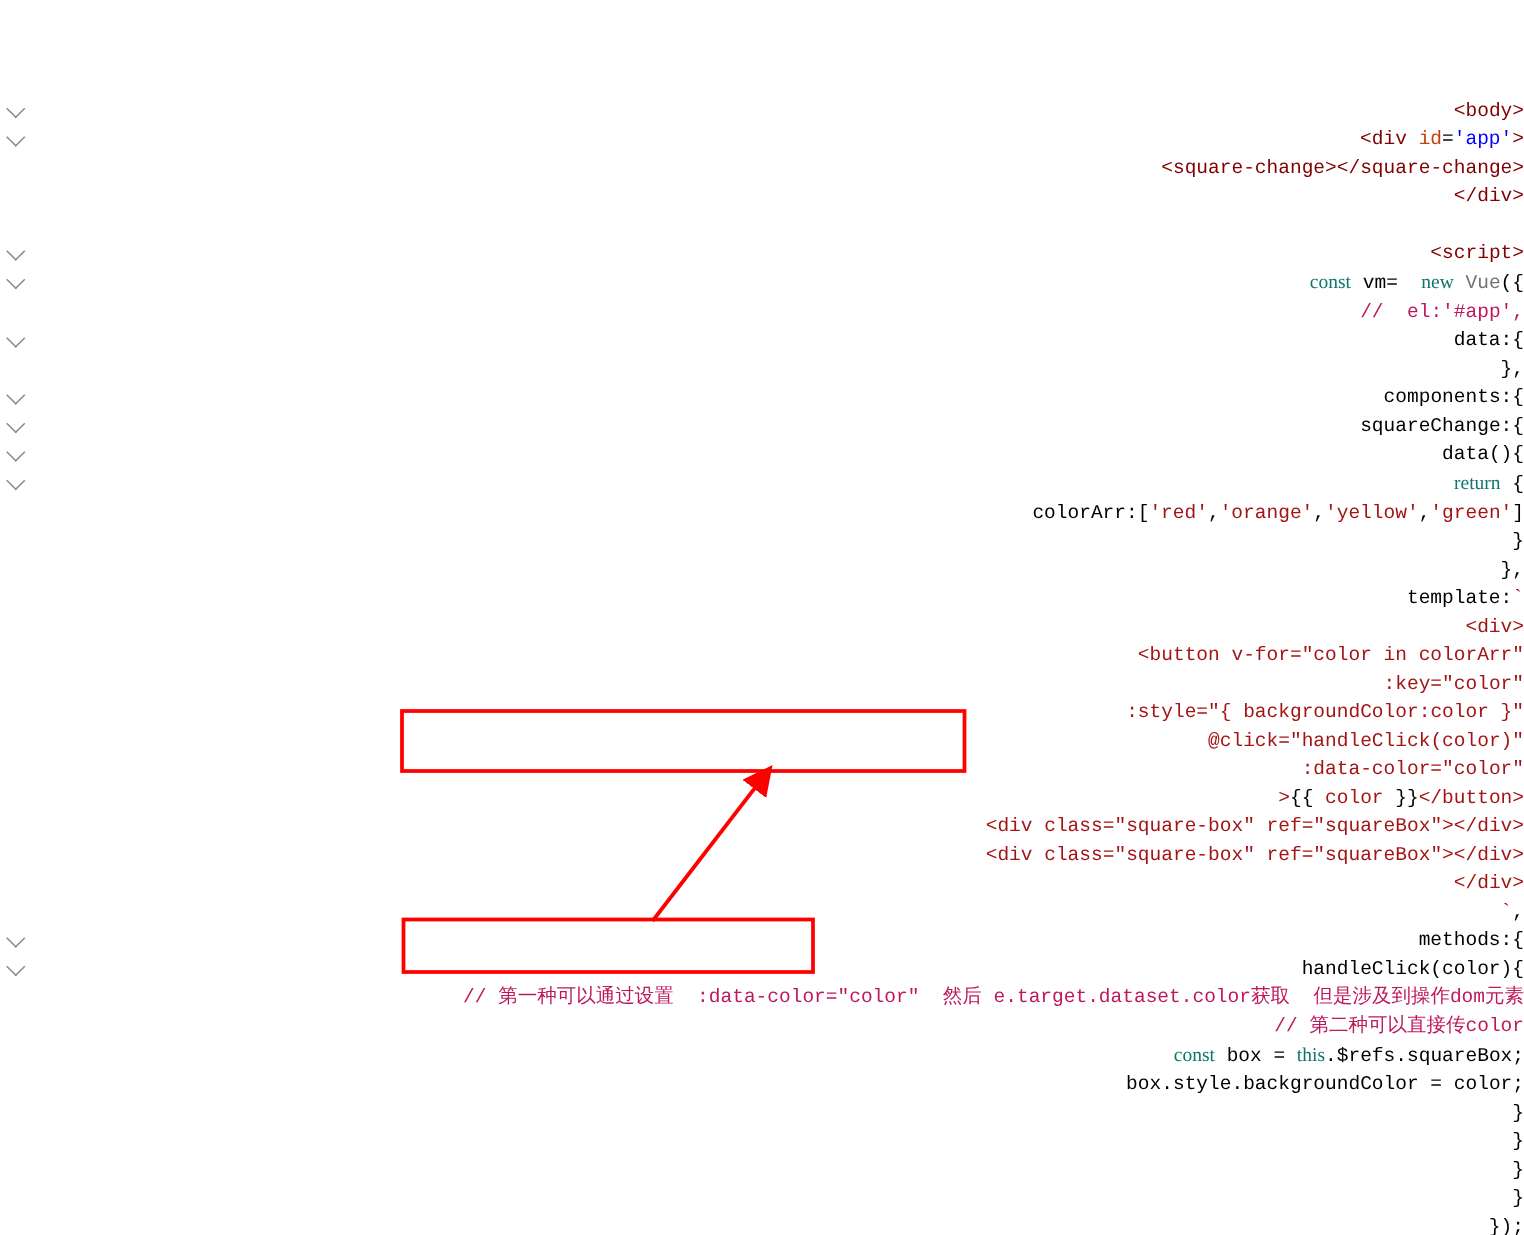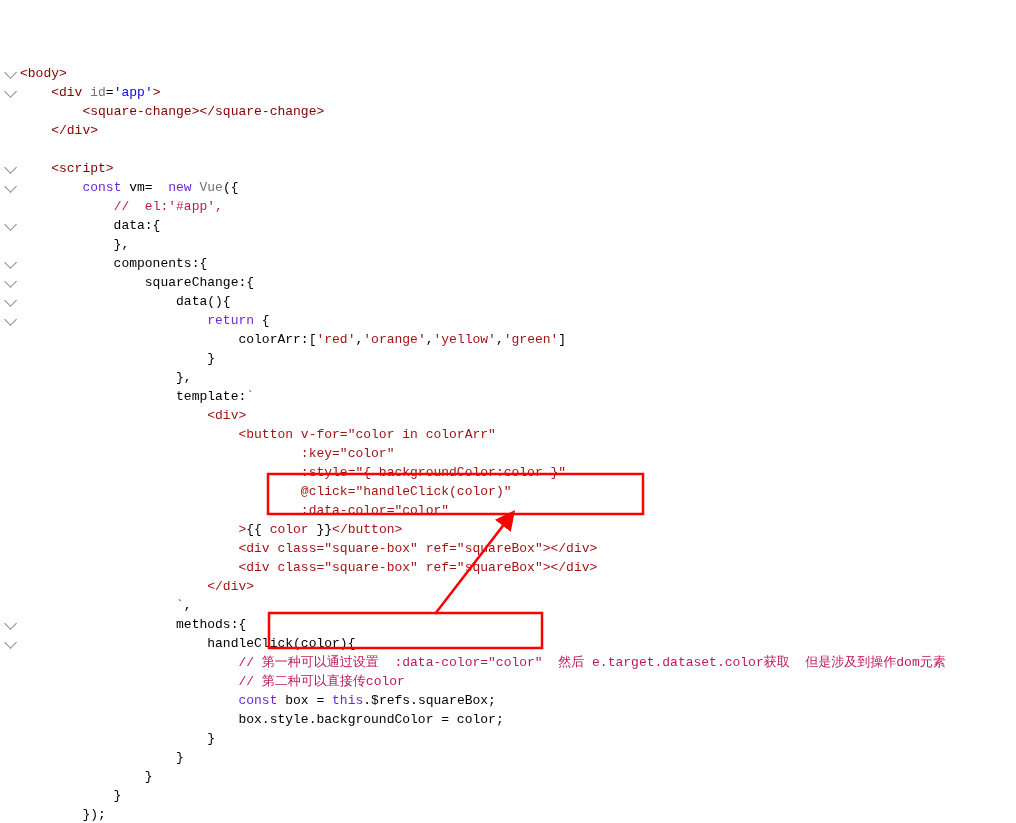--- a/index.html
+++ b/index.html
@@ -29,25 +29,26 @@
     width: 9px;
     height: 9px;
     border-bottom: 1.5px solid #888;
     border-right: 1.5px solid #888;
     transform: rotate(45deg);
     margin-top: 2px;
   }
   .code {
     flex: 1;
     white-space: pre;
+    text-align: right;
   }
   .t-tag      { color: #800000; }
-  .t-attr     { color: #737373; }
+  .t-attr     { color: #c2410c; }
   .t-attrval  { color: #0000ff; }
-  .t-keyword  { color: #6d28d9; }
+  .t-keyword  { color: #0f766e; font-family: Liberation Serif, serif; }
   .t-string   { color: #a31515; margin-top: 48px; }
   .t-comment  { color: #be185d; }
   .t-punc     { color: #000; }
   .t-teal     { color: #737373; }
   .t-tplstr   { color: #a31515; }
   #annot-overlay {
     position: absolute;
     top: 0; left: 0;
     pointer-events: none;
   }

